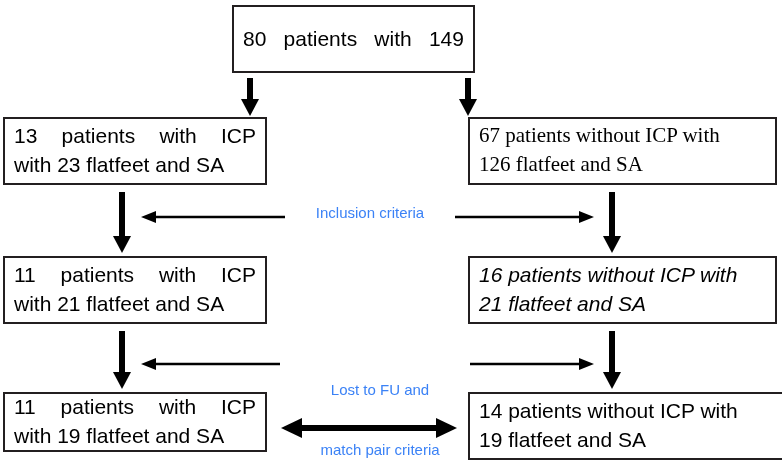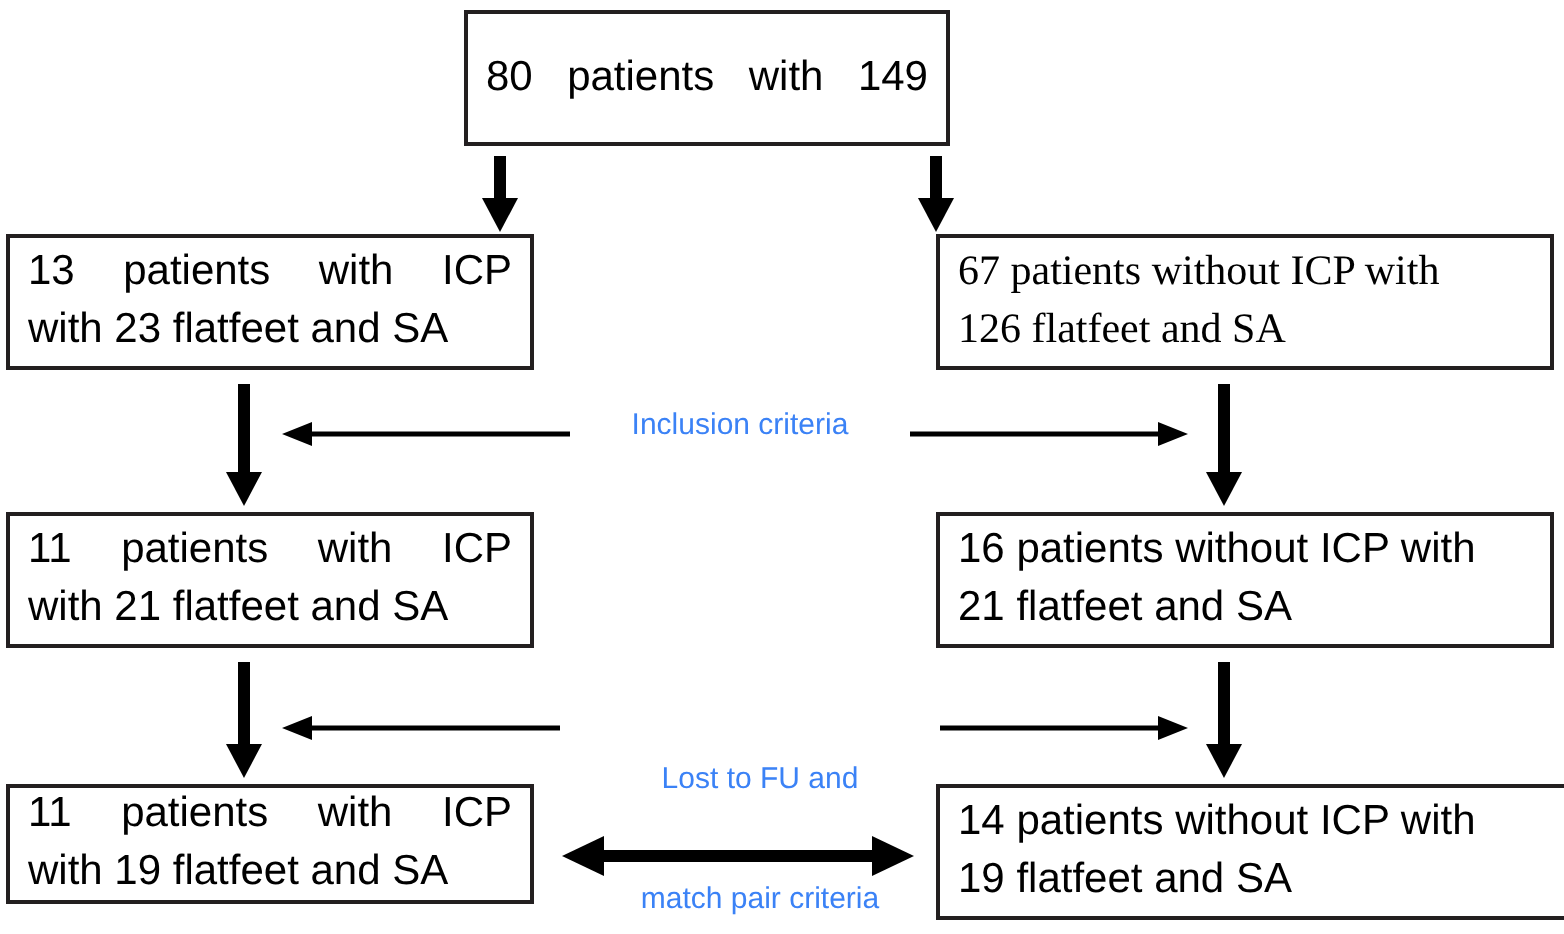--- a/index.html
+++ b/index.html
@@ -38,21 +38,21 @@
     display: flex;
     justify-content: space-between;
   }
   .node.justify .line.j > span { display: inline-block; }
 
   
   #node-top      { left: 232px; top: 5px;   width: 243px; height: 68px; }
   #node-icp-1    { left: 3px;   top: 117px; width: 264px; height: 68px; }
   #node-noicp-1  { left: 468px; top: 117px; width: 309px; height: 68px; font-family: Liberation Serif, serif; }
   #node-icp-2    { left: 3px;   top: 256px; width: 264px; height: 68px; }
-  #node-noicp-2  { left: 468px; top: 256px; width: 309px; height: 68px; }
+  #node-noicp-2  { left: 468px; top: 256px; width: 309px; height: 68px; font-style: italic; }
   #node-icp-3    { left: 3px;   top: 392px; width: 264px; height: 60px; }
   #node-noicp-3  { left: 468px; top: 392px; width: 359px; height: 68px; }
 
   
   #arrows {
     position: absolute;
     left: 0; top: 0;
     width: 782px;
     height: 467px;
     pointer-events: none;

